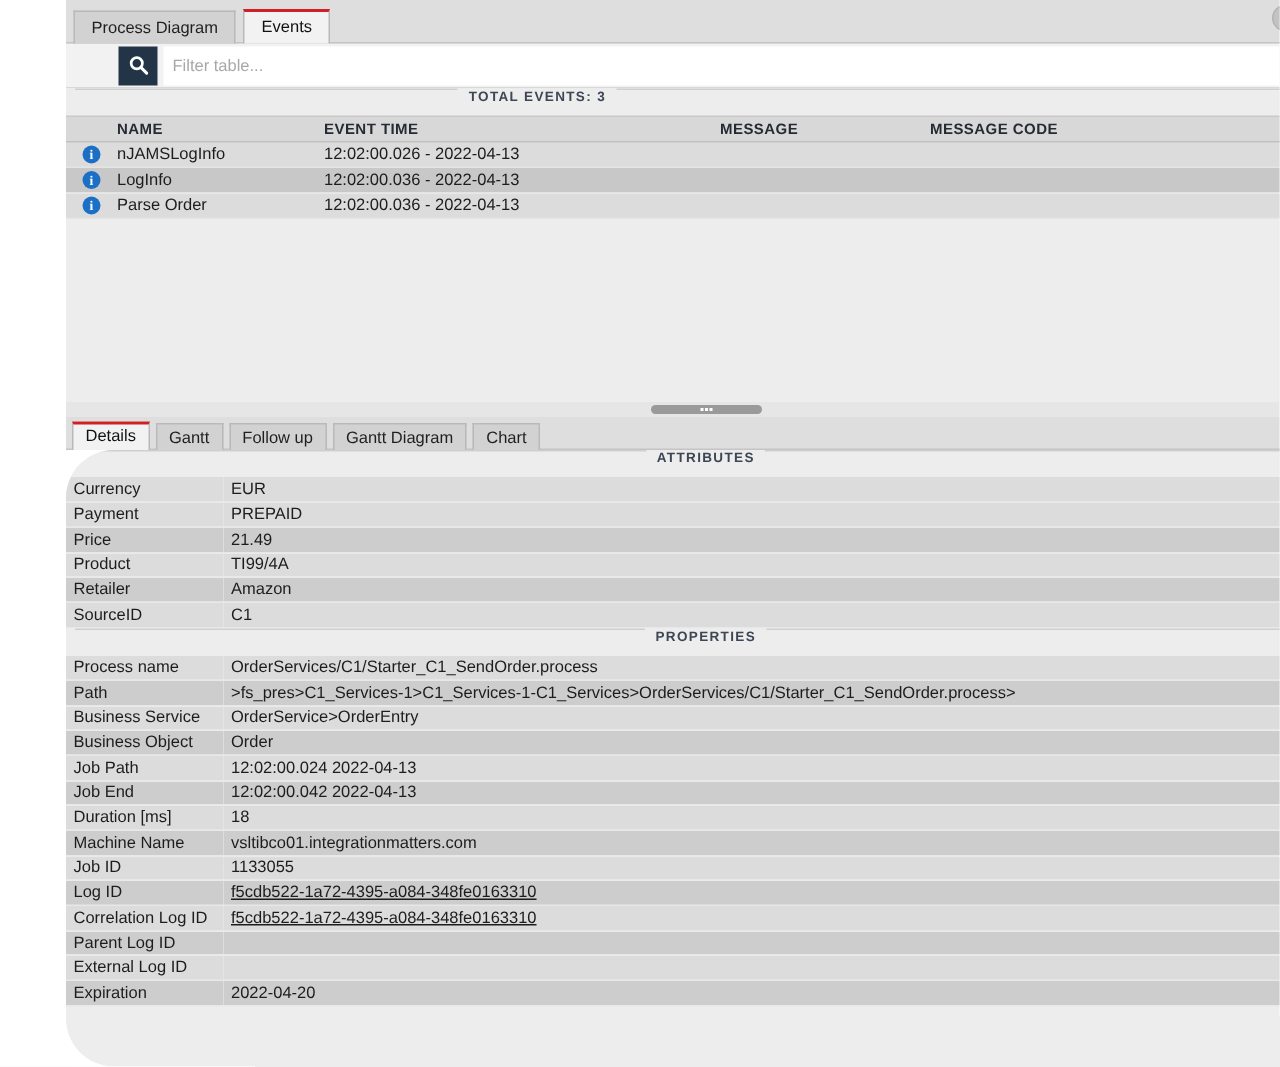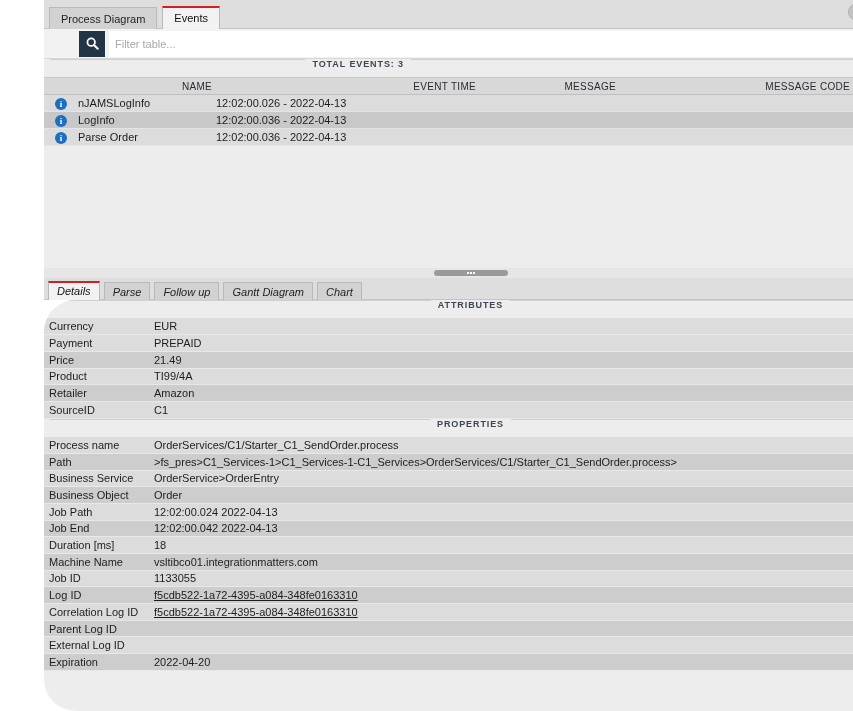--- a/index.html
+++ b/index.html
@@ -155,23 +155,23 @@
     width: 100%;
     border-collapse: collapse;
     table-layout: fixed;
   }
   .evt-table th {
     background: #d8d8d8;
     border-top: 1px solid #c9c9c9;
     border-bottom: 1px solid #bfbfbf;
     height: 17px;
     font-size: 10px;
-    font-weight: normal;
+    font-weight: bold;
     color: #262b33;
-    text-align: right;
+    text-align: left;
     letter-spacing: 0.3px;
     padding: 0 0 0 4px;
     box-sizing: border-box;
   }
   .evt-table td {
     height: 17px;
     font-size: 11px;
     color: #1d1d1d;
     padding: 0 0 0 4px;
     box-sizing: border-box;
@@ -264,21 +264,20 @@
     font-size: 11px;
     color: #1f1f1f;
     background: #d2d2d2;
     border: 1px solid #b9b9b9;
     border-bottom: none;
     box-sizing: border-box;
     cursor: default;
     white-space: nowrap;
     position: relative;
     top: 1px;
-    font-style: italic;
   }
   .btab.active {
     background: #f2f2f2;
     border-top: 2px solid #cf2027;
     color: #111111;
     height: 19px;
     line-height: 17px;
   }
   .btabnav {
     position: absolute;
@@ -433,21 +432,21 @@
         <i></i>
         <i></i>
     </div>
   </div>
 
   <div class="btabbar">
     <div class="btab active">
       <span>Details</span>
     </div>
     <div class="btab">
-      <span>Parse</span>
+      <span>Gantt</span>
     </div>
     <div class="btab">
       <span>Follow up</span>
     </div>
     <div class="btab">
       <span>Gantt Diagram</span>
     </div>
     <div class="btab">
       <span>Chart</span>
     </div>

